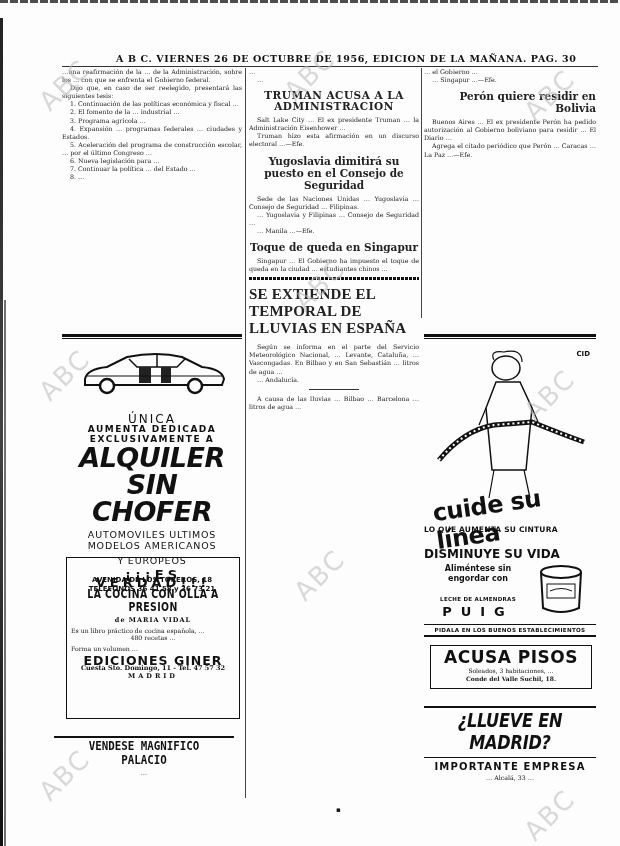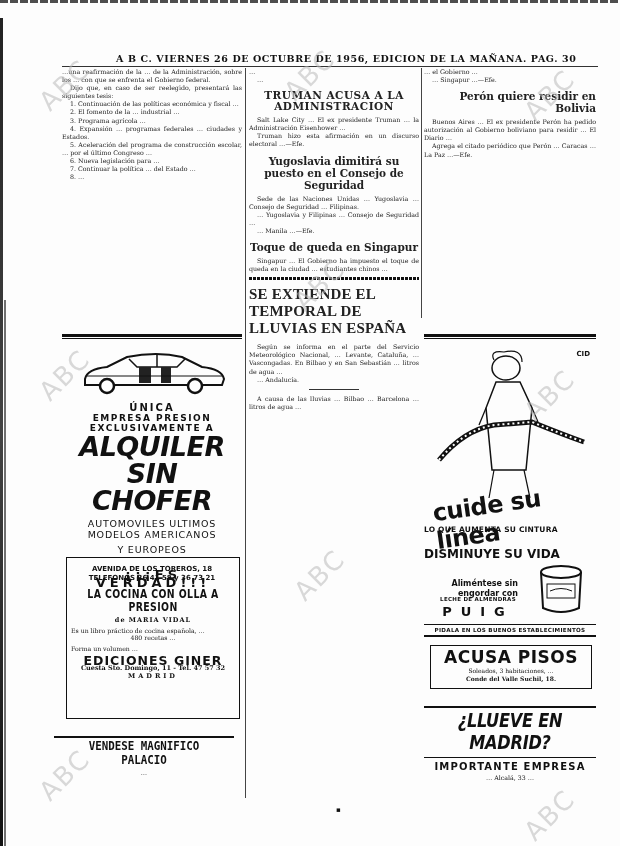--- a/index.html
+++ b/index.html
@@ -19,21 +19,21 @@
   .h-caps{font-weight:bold;text-align:center;font-size:10.5px;line-height:11px;letter-spacing:.5px;margin:6px 0 4px;}
   .h-bold{font-weight:bold;text-align:center;font-size:10.5px;line-height:12px;margin:6px 0 4px;font-family:"DejaVu Serif",serif;}
   .h-big{font-weight:bold;text-align:left;font-size:15px;line-height:17px;margin:6px 0 6px;letter-spacing:.2px;font-family:"Liberation Serif",serif;}
   .rule-thick{height:3px;background:#111;margin:4px 0 1px;}
   .rule-thin{height:1px;background:#111;margin:0 0 3px;}
   .rule-wavy{height:3px;margin:4px 0;background:repeating-linear-gradient(90deg,#111 0 3px,#fff 3px 4px);}
   .short-rule{width:50px;height:1px;background:#333;margin:5px auto;}
   
   .ad1{position:absolute;left:62px;top:330px;width:180px;height:220px;text-align:center;font-family:"DejaVu Sans",sans-serif;}
   .ad1 .car{margin:10px auto 0;width:150px;height:48px;position:relative;}
-  .ad1 .t1{font-size:10px;letter-spacing:2px;font-weight:bold;margin-top:6px;line-height:10px;}
+  .ad1 .t1{font-size:12px;letter-spacing:2px;font-weight:normal;margin-top:17px;line-height:10px;}
   .ad1 .t2{font-size:9px;letter-spacing:1.5px;font-weight:bold;line-height:10px;}
   .ad1 .huge{font-size:27px;font-weight:900;font-style:italic;line-height:27px;letter-spacing:-.5px;font-family:"DejaVu Sans",sans-serif;}
   .ad1 .mid{font-size:9.5px;line-height:11px;letter-spacing:.8px;margin-top:4px;}
   .ad1 .addr{font-size:7px;font-weight:bold;line-height:9px;margin-top:10px;}
   
   .ad2{position:absolute;left:66px;top:557px;width:172px;height:160px;border:1.5px solid #111;text-align:center;font-size:6.2px;line-height:7.6px;font-family:"DejaVu Serif",serif;}
   .ad2 .exc{font-size:13px;font-weight:bold;letter-spacing:4px;margin-top:13px;font-family:"DejaVu Sans",sans-serif;}
   .ad2 .book{font-size:12px;font-weight:900;line-height:13px;font-family:"DejaVu Sans",sans-serif;transform:scaleX(.78);letter-spacing:.5px;margin:2px -20px;}
   .ad2 .auth{font-size:6.5px;font-weight:bold;letter-spacing:1px;margin:3px 0 2px;}
   .ad2 .pub{font-size:12.5px;font-weight:bold;letter-spacing:1px;margin:4px 0 1px;font-family:"DejaVu Sans",sans-serif;}
@@ -44,21 +44,21 @@
   .ad3 .hd{font-size:12px;font-weight:900;font-family:"DejaVu Sans Mono",monospace;letter-spacing:0;transform:scaleX(.9);}
   .ad3 .bd{font-size:6.3px;line-height:7.8px;text-align:justify;text-align-last:center;margin-top:2px;}
   
   .ad4{position:absolute;left:424px;top:330px;width:172px;height:270px;}
   .ad4 .cid{position:absolute;right:6px;top:20px;font-size:7px;font-weight:bold;font-family:"DejaVu Sans",sans-serif;}
   .ad4 .slogan{position:absolute;left:0;top:195px;width:172px;text-align:left;font-family:"DejaVu Sans",sans-serif;}
   .ad4 .cuide{position:absolute;left:10px;top:158px;width:160px;font-family:"DejaVu Sans",sans-serif;font-weight:bold;font-size:24px;transform:rotate(-8deg);letter-spacing:-.5px;}
   .ad4 .s1{font-size:7.5px;font-weight:bold;line-height:9px;letter-spacing:.2px;}
   .ad4 .s2{font-size:12px;font-weight:bold;line-height:9px;margin-top:16px;}
   .puig{position:absolute;left:424px;top:562px;width:172px;height:120px;font-family:"DejaVu Sans",sans-serif;}
-  .puig .a{position:absolute;left:14px;top:17px;font-size:8px;font-weight:bold;line-height:10px;text-align:right;width:80px;}
+  .puig .a{position:absolute;left:14px;top:2px;font-size:8px;font-weight:bold;line-height:10px;text-align:center;width:80px;}
   .puig .b{position:absolute;left:8px;top:34px;font-size:5.5px;font-weight:bold;width:92px;text-align:center;letter-spacing:.3px;}
   .puig .c{position:absolute;left:14px;top:42px;font-size:13px;font-weight:900;width:80px;text-align:center;letter-spacing:9px;}
   .puig .jar{position:absolute;left:112px;top:2px;width:50px;height:52px;}
   .puig .pidala{position:absolute;left:0;top:62px;width:172px;text-align:center;font-size:5.6px;font-weight:bold;letter-spacing:.3px;border-top:1px solid #111;border-bottom:2px solid #111;padding:2px 0;}
   .vendo{position:absolute;left:430px;top:645px;width:160px;height:42px;border:1.5px solid #111;text-align:center;font-family:"DejaVu Sans",sans-serif;}
   .vendo .v1{font-size:17px;font-weight:900;line-height:19px;letter-spacing:.5px;margin-top:2px;}
   .vendo .v2{font-size:6px;line-height:7.5px;font-family:"DejaVu Serif",serif;}
   .llueve{position:absolute;left:424px;top:702px;width:172px;text-align:center;font-family:"DejaVu Sans",sans-serif;}
   .llueve .l1{font-size:19px;font-weight:900;font-style:italic;line-height:22px;letter-spacing:-.3px;transform:scaleX(.85);margin:0 -12px;}
   .llueve .l2{font-size:10px;font-weight:bold;letter-spacing:1.2px;margin-top:4px;border-top:1px solid #111;padding-top:3px;}
@@ -102,21 +102,21 @@
         <path d="M52 10 L60 18 L100 18 L108 10" fill="none" stroke="#111" stroke-width="1.5"></path>
         <line x1="80" y1="5" x2="80" y2="18" stroke="#111" stroke-width="1.5"></line>
         <circle cx="30" cy="37" r="7" fill="#fff" stroke="#111" stroke-width="2.5"></circle>
         <circle cx="118" cy="37" r="7" fill="#fff" stroke="#111" stroke-width="2.5"></circle>
         <rect x="62" y="18" width="12" height="16" fill="#222"></rect>
         <rect x="84" y="18" width="10" height="16" fill="#222"></rect>
         <line x1="10" y1="27" x2="145" y2="27" stroke="#111" stroke-width="1"></line>
       </svg>
     </div>
     <div class="t1">ÚNICA</div>
-    <div class="t2">EMPRESA PRESION</div>
+    <div class="t2">AUMENTA DEDICADA</div>
     <div class="t2">EXCLUSIVAMENTE A</div>
     <div class="huge">ALQUILER</div>
     <div class="huge">SIN</div>
     <div class="huge">CHOFER</div>
     <div class="mid">AUTOMOVILES ULTIMOS</div>
     <div class="mid" style="margin-top:0">MODELOS AMERICANOS</div>
     <div class="mid" style="margin-top:4px">Y EUROPEOS</div>
     <div class="addr">AVENIDA DE LOS TOREROS, 18</div>
     <div class="addr" style="margin-top:0">TELEFONOS 36 41 58 y 36 73 21</div>
   </div>

